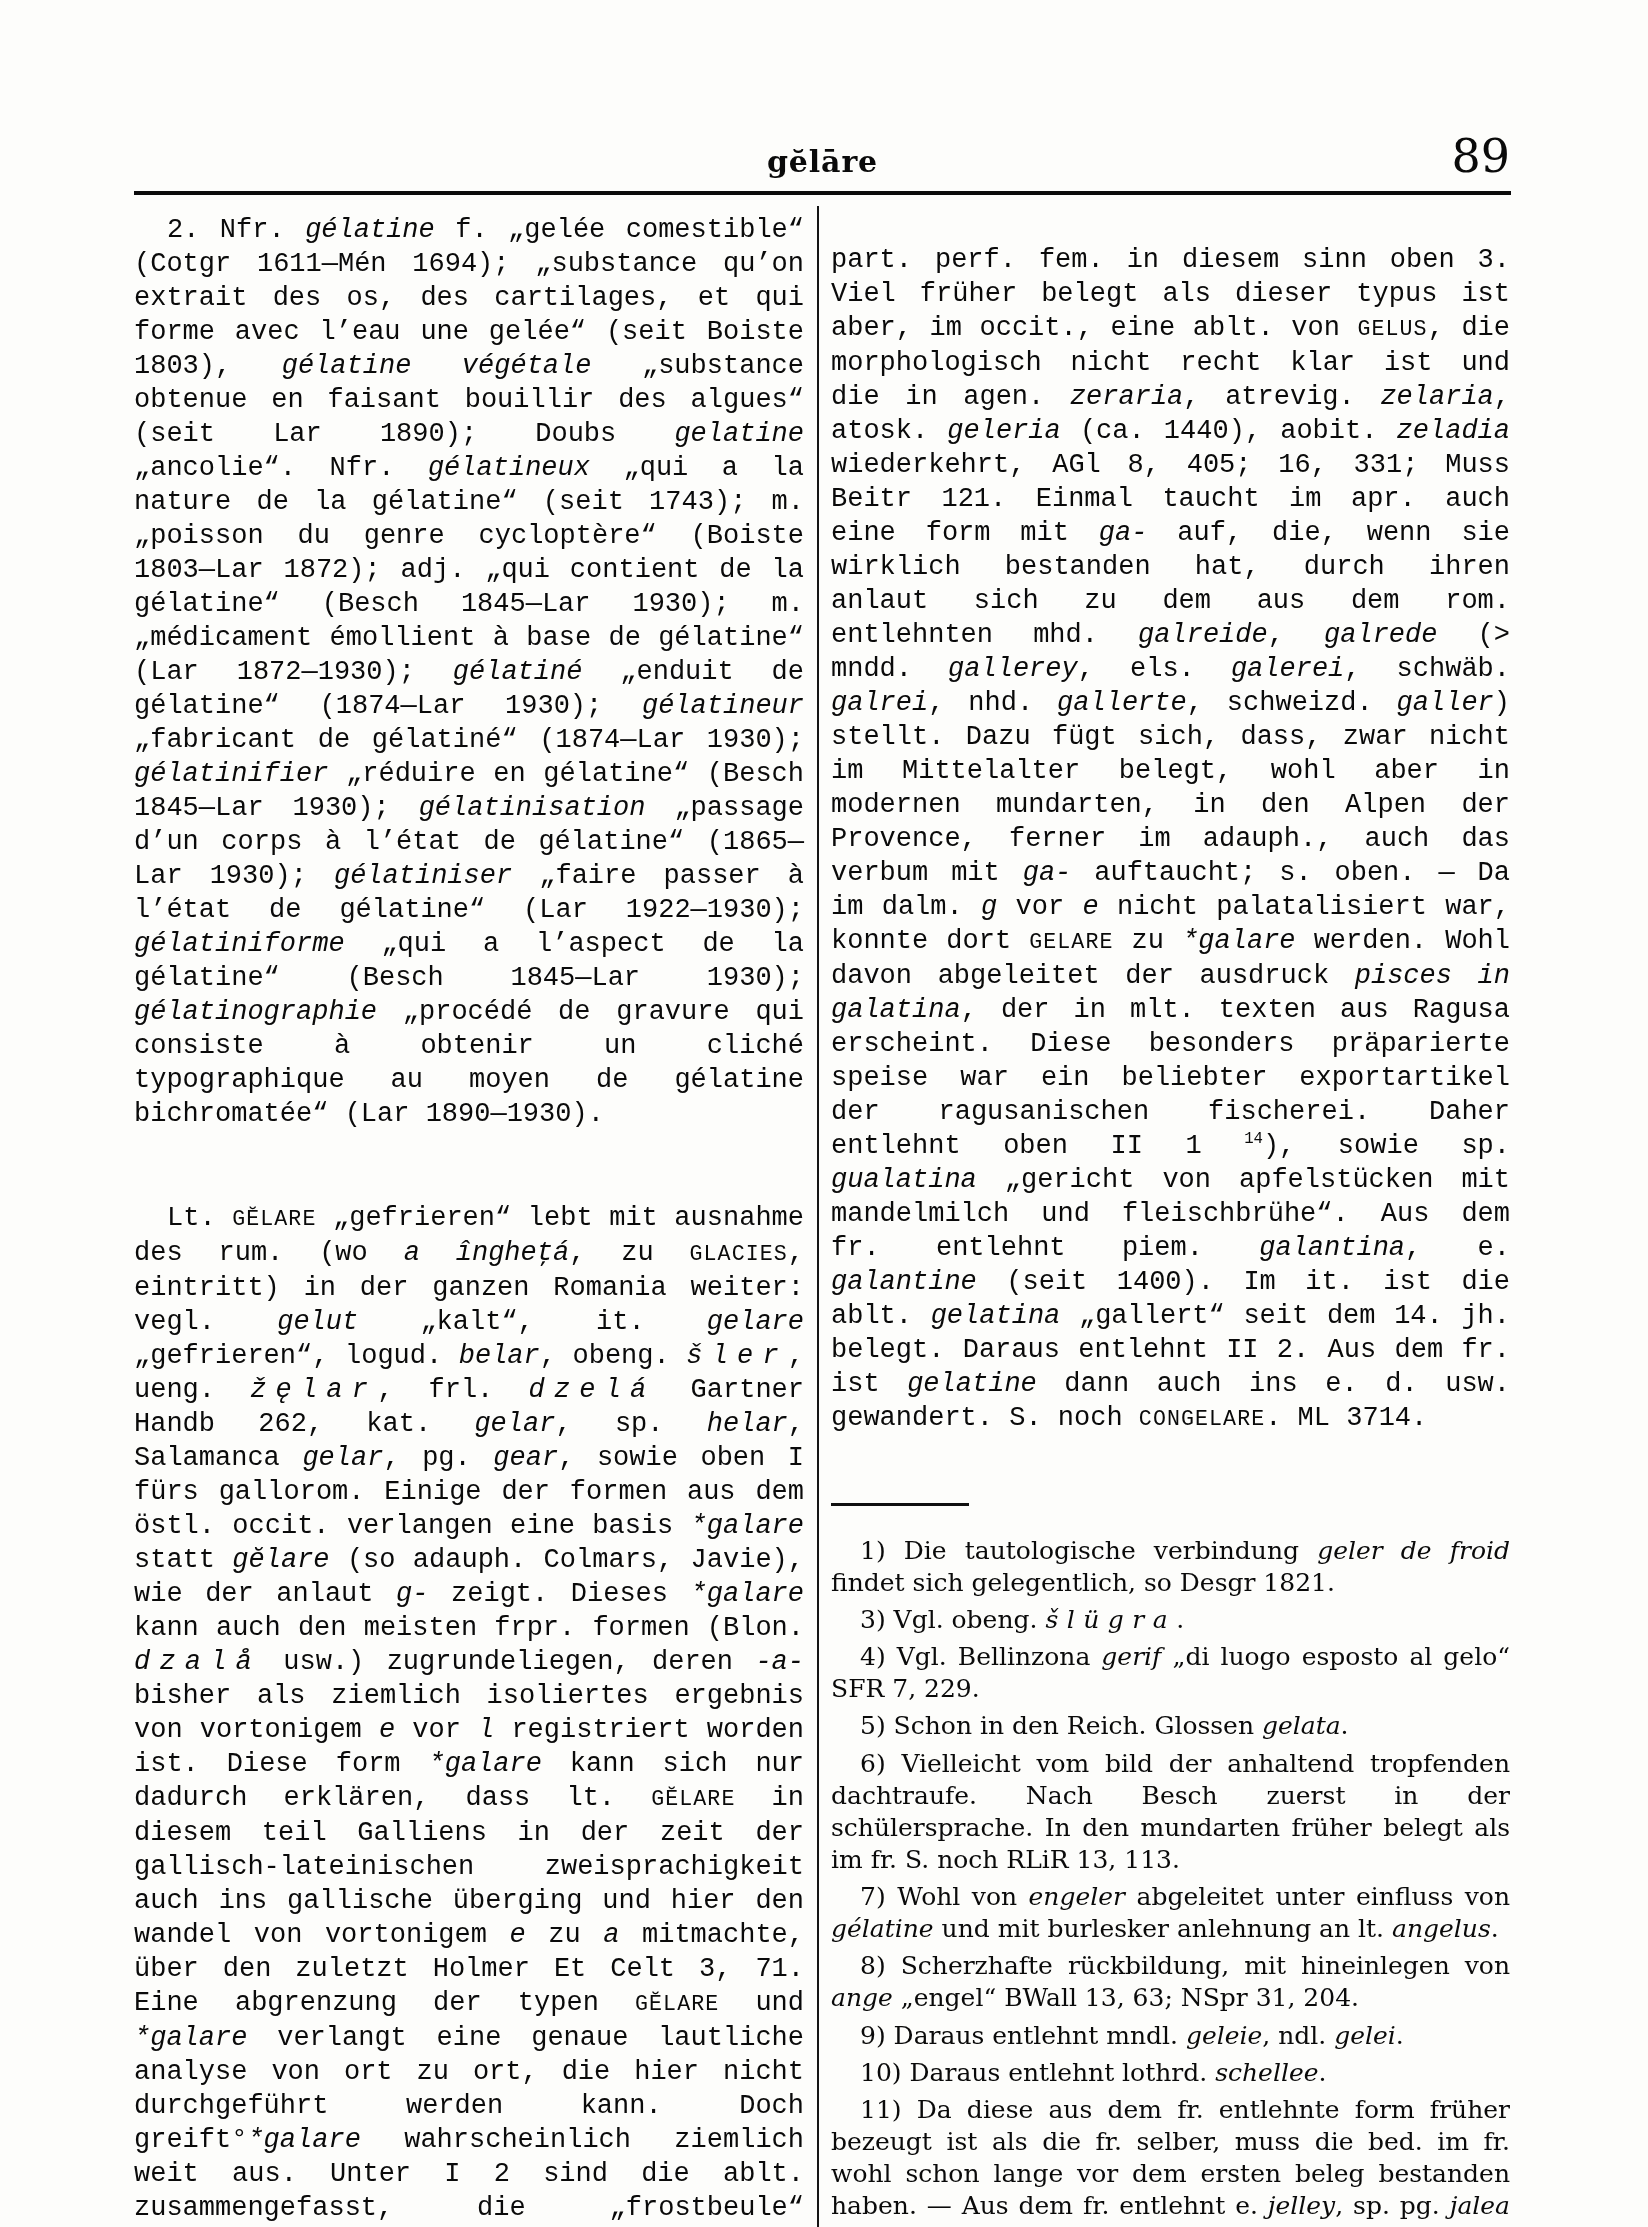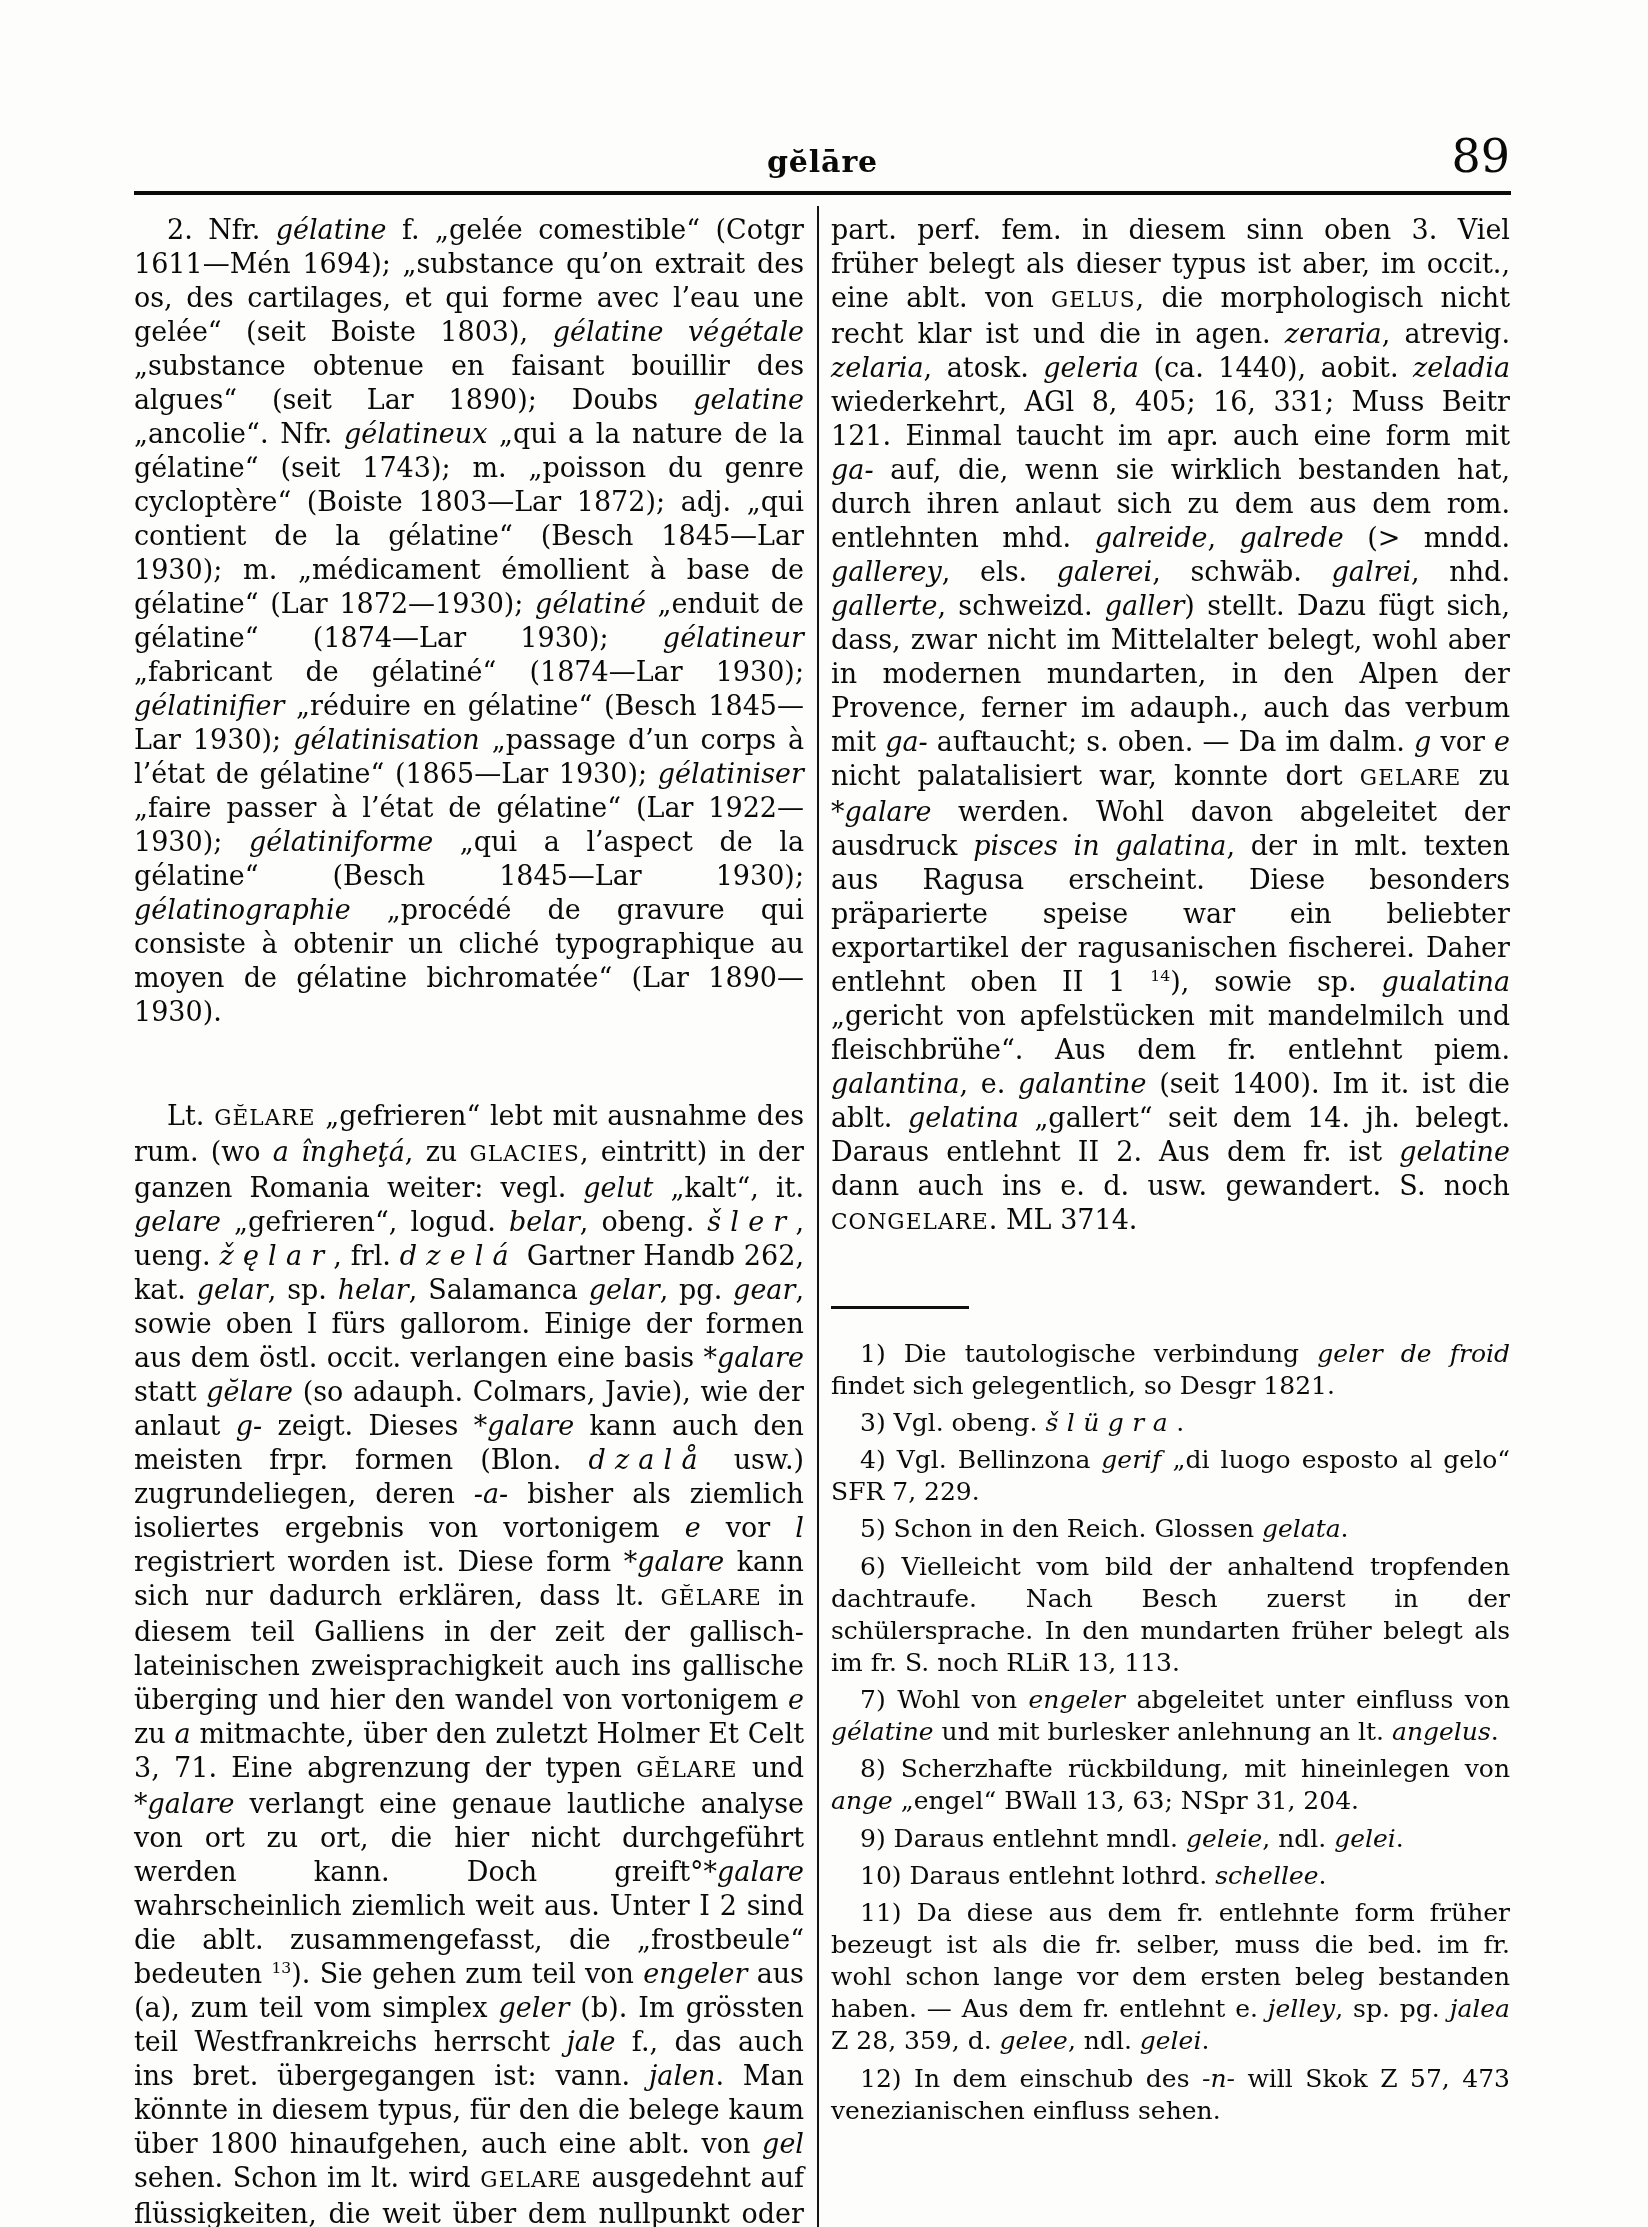--- a/index.html
+++ b/index.html
@@ -45,22 +45,23 @@
     display: flex; gap: 27px;
   }
   .col { font-size: 27px; line-height: 34px; }
   .col.left  { width: 670px; }
   .col.right { width: 679px; }
   .col p.para {
     margin: 0;
     text-align: justify;
     text-indent: 33px;
     hyphens: none;
+    font-family: Liberation Mono, monospace;
   }
-  .col p.para.noindent { text-indent: 0; }
+  .col p.para.noindent { text-indent: 0; margin-top: 30px; }
   .col p.para.gap { margin-top: 70px; }
   .fn-rule {
     width: 138px; height: 3.1px; background: #101010;
     margin: 67px 0 28.5px 0;
     border: 0;
   }
   .footnotes p.fn {
     margin: 5.3px 0 0 0;
     font-size: 25px; line-height: 32px;
     text-align: justify;

